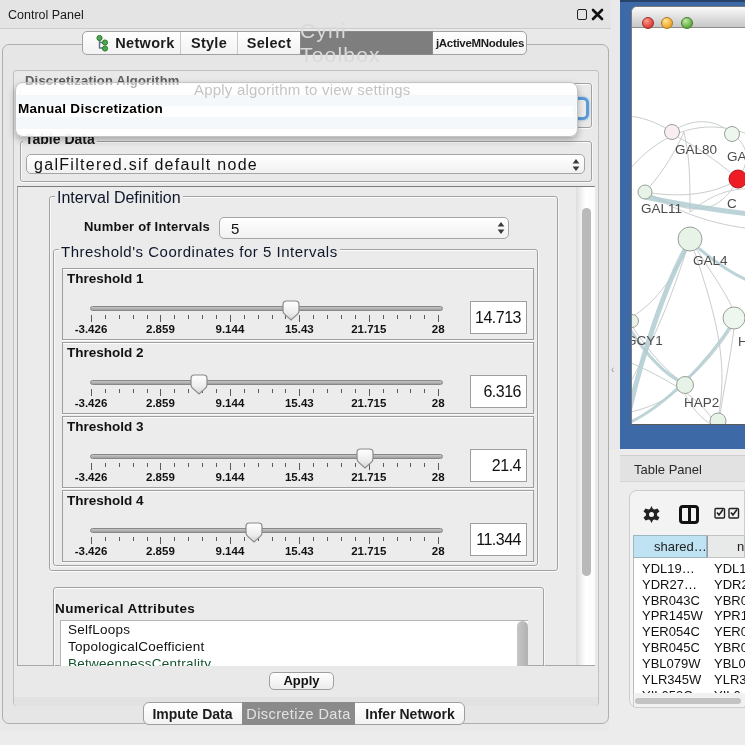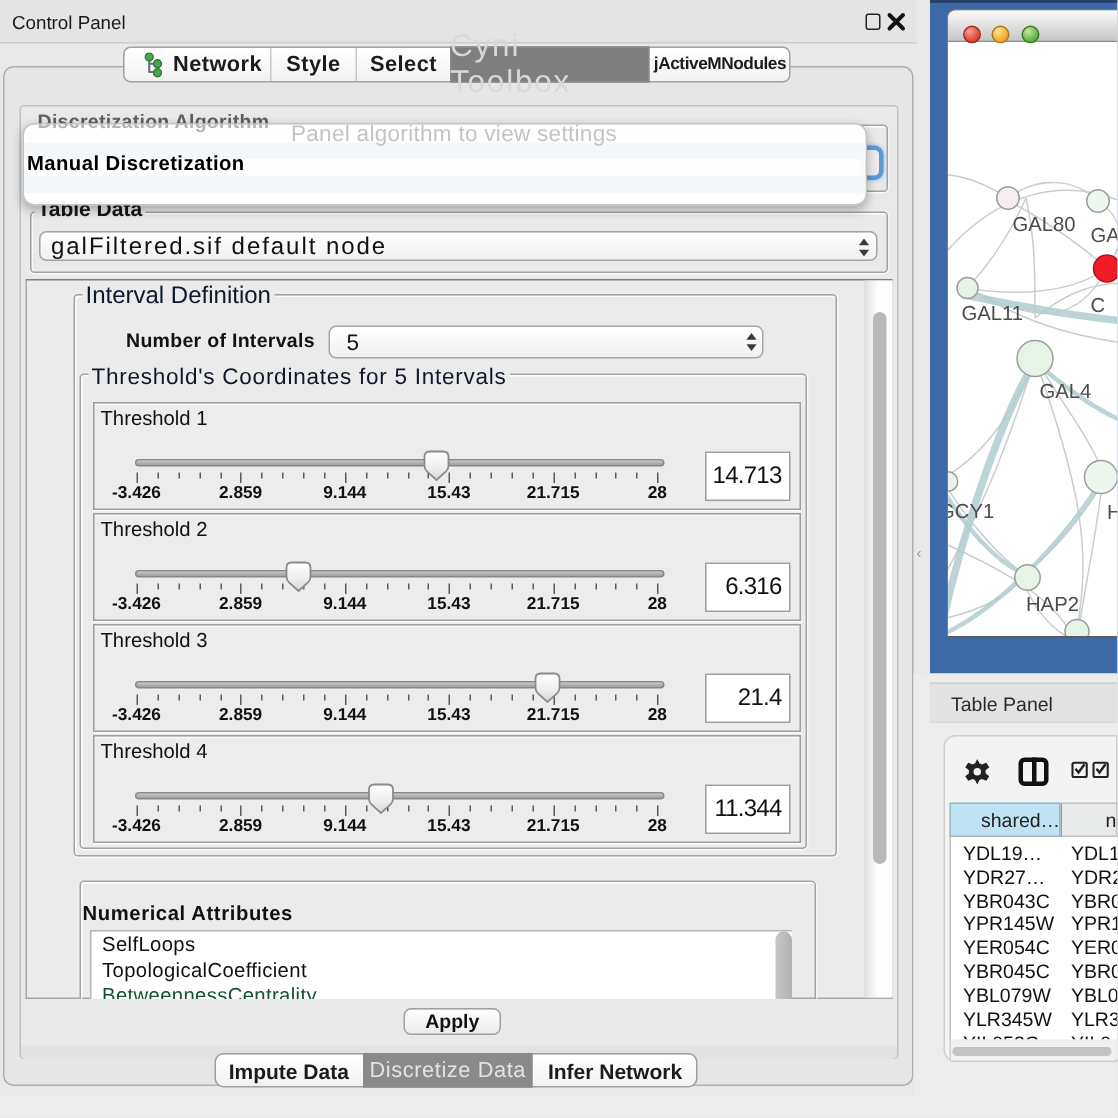--- a/index.html
+++ b/index.html
@@ -1,19 +1,19 @@
 <!DOCTYPE html>
 <html><head><meta charset="utf-8"><style>
 * { margin:0; padding:0; box-sizing:border-box; }
 html,body { width:745px; height:745px; overflow:hidden; }
 body { font-family:"Liberation Sans", sans-serif; background:#ececec; }
 #root { position:relative; width:745px; height:745px; overflow:hidden; }
 .abs { position:absolute; }
 .tbox { position:absolute; border:1px solid #9e9e9e; background:#ececec; box-shadow:inset 0 1px 0 rgba(255,255,255,0.9), 0 1px 0 rgba(255,255,255,0.8); }
-.blab { position:absolute; font-size:13.5px; font-weight:normal; color:#111; }
+.blab { position:absolute; font-size:13.5px; font-weight:bold; color:#111; }
 .groove { position:absolute; height:5px; border-radius:3px; border:1px solid #878787; background:linear-gradient(#c6c6c6,#9f9f9f); }
 .tick { position:absolute; width:1px; background:#5a5a5a; }
 .slbl { position:absolute; width:60px; text-align:center; font-size:11.5px; font-weight:bold; color:#111; }
 .tfield { position:absolute; width:57px; height:33px; background:#fff; border:1px solid #9e9e9e; font-size:16px; letter-spacing:-0.5px; color:#111; text-align:right; padding:7px 5px 0 0; }
 .gtitle { position:absolute; font-size:14px; background:#ebebeb; padding:0 2px; }
 .group { position:absolute; border:1px solid #a2a2a2; border-radius:3px; box-shadow:inset 0 1px 0 rgba(255,255,255,0.9), inset 1px 0 0 rgba(255,255,255,0.7), 0 1px 0 rgba(255,255,255,0.8), 1px 0 0 rgba(255,255,255,0.6); }
 .seg { position:absolute; top:0; bottom:0; display:flex; align-items:center; justify-content:center; font-size:14.5px; letter-spacing:0.3px; font-weight:bold; color:#1c1c1c; }
 .sep { position:absolute; top:1px; bottom:1px; width:1px; background:#c8c8c8; }
 .combo { position:absolute; border:1px solid #a5a5a5; border-radius:5px; background:linear-gradient(#ffffff,#f1f1f1); }
 </style></head>
@@ -55,21 +55,21 @@
 
 <div class="group" style="left:20px;top:140.5px;width:572px;height:41.5px"></div>
 <div class="gtitle" style="left:23px;top:131px;color:#161616;font-weight:bold;background:#e9e9e9;font-size:14px">Table Data</div>
 
 <div class="abs" style="left:15px;top:82px;width:563px;height:55px;background:rgba(255,255,255,0.95);border:1px solid #c4c4c4;border-radius:8px;box-shadow:0 3px 7px rgba(0,0,0,0.3)"></div>
 <div class="abs" style="left:16px;top:95px;width:561px;height:11px;background:#f5f8fb"></div>
 <div class="abs" style="left:16px;top:117px;width:561px;height:11.5px;background:#f5f8fb"></div>
 <div class="abs" style="left:0;top:82px;width:400px;height:18px;overflow:hidden">
       <div style="position:absolute;left:25px;top:-9px;font-size:13px;letter-spacing:0.2px;font-weight:bold;color:#b5b5b5">Discretization Algorithm</div>
     </div>
-<div class="abs" style="left:194px;top:81px;font-size:15px;letter-spacing:0.2px;color:#c4c4c4">Panel algorithm to view settings</div>
+<div class="abs" style="left:194px;top:81px;font-size:15px;letter-spacing:0.2px;color:#c4c4c4">Apply algorithm to view settings</div>
 <div class="abs" style="left:18px;top:100.5px;font-size:13.5px;letter-spacing:0.3px;font-weight:bold;color:#000">Manual Discretization</div>
 <div class="combo" style="left:26px;top:154px;width:559px;height:20px"></div>
 <div class="abs" style="left:34px;top:156px;font-size:16px;letter-spacing:1.3px;color:#111">galFiltered.sif default node</div>
 <svg class="abs" style="left:572px;top:159px" width="8" height="12" viewBox="0 0 8 12">
       <path d="M4,0 L7.4,4.5 L0.6,4.5 Z" fill="#3a3a3a"></path>
       <path d="M4,12 L7.4,7.5 L0.6,7.5 Z" fill="#3a3a3a"></path>
     </svg>
 
 <div class="abs" style="left:17px;top:186px;width:578px;height:480px;background:#ebebeb;border:1px solid #a8a8a8;border-top:1px solid #7e7e7e;overflow:hidden"></div>
 

